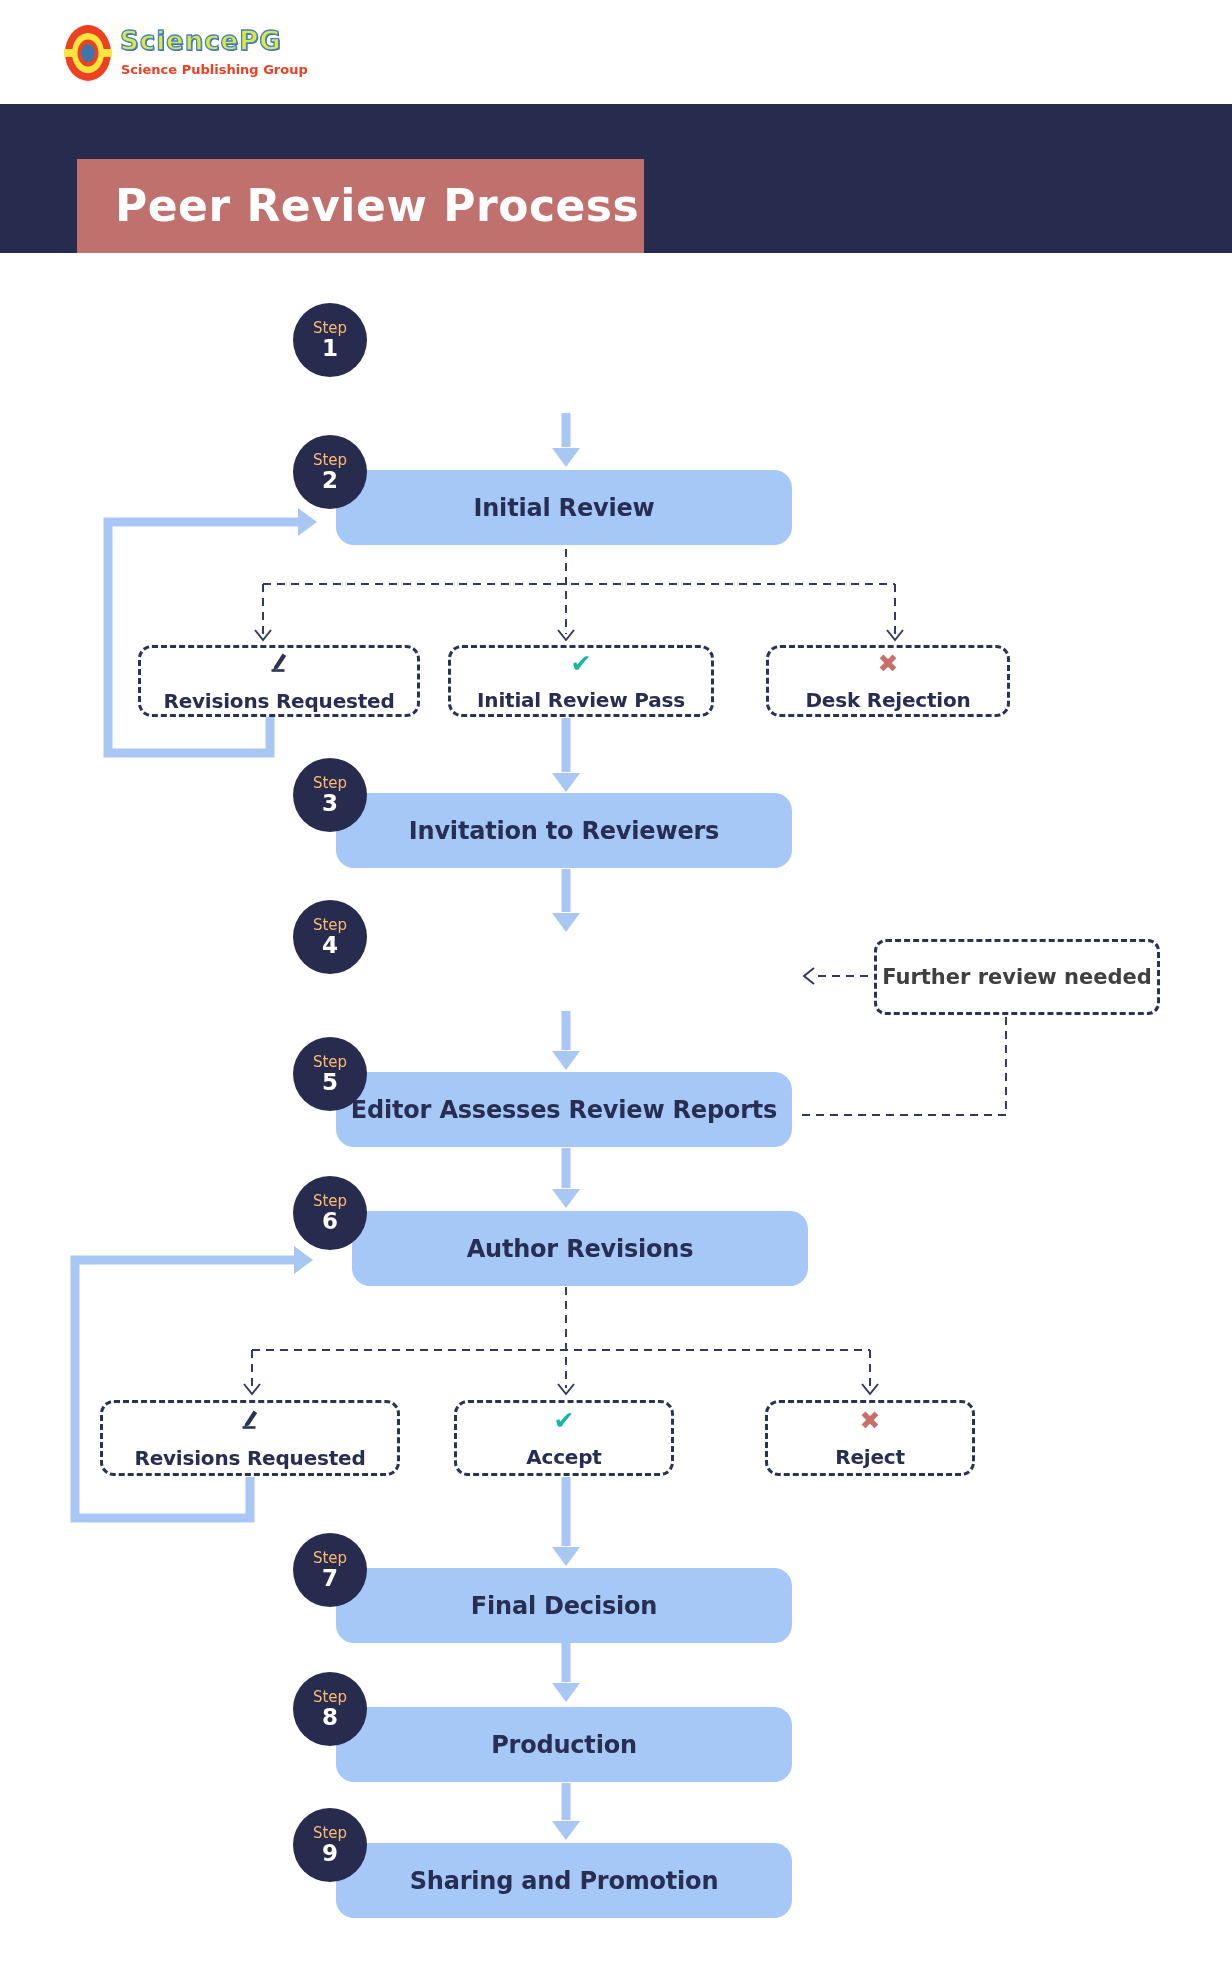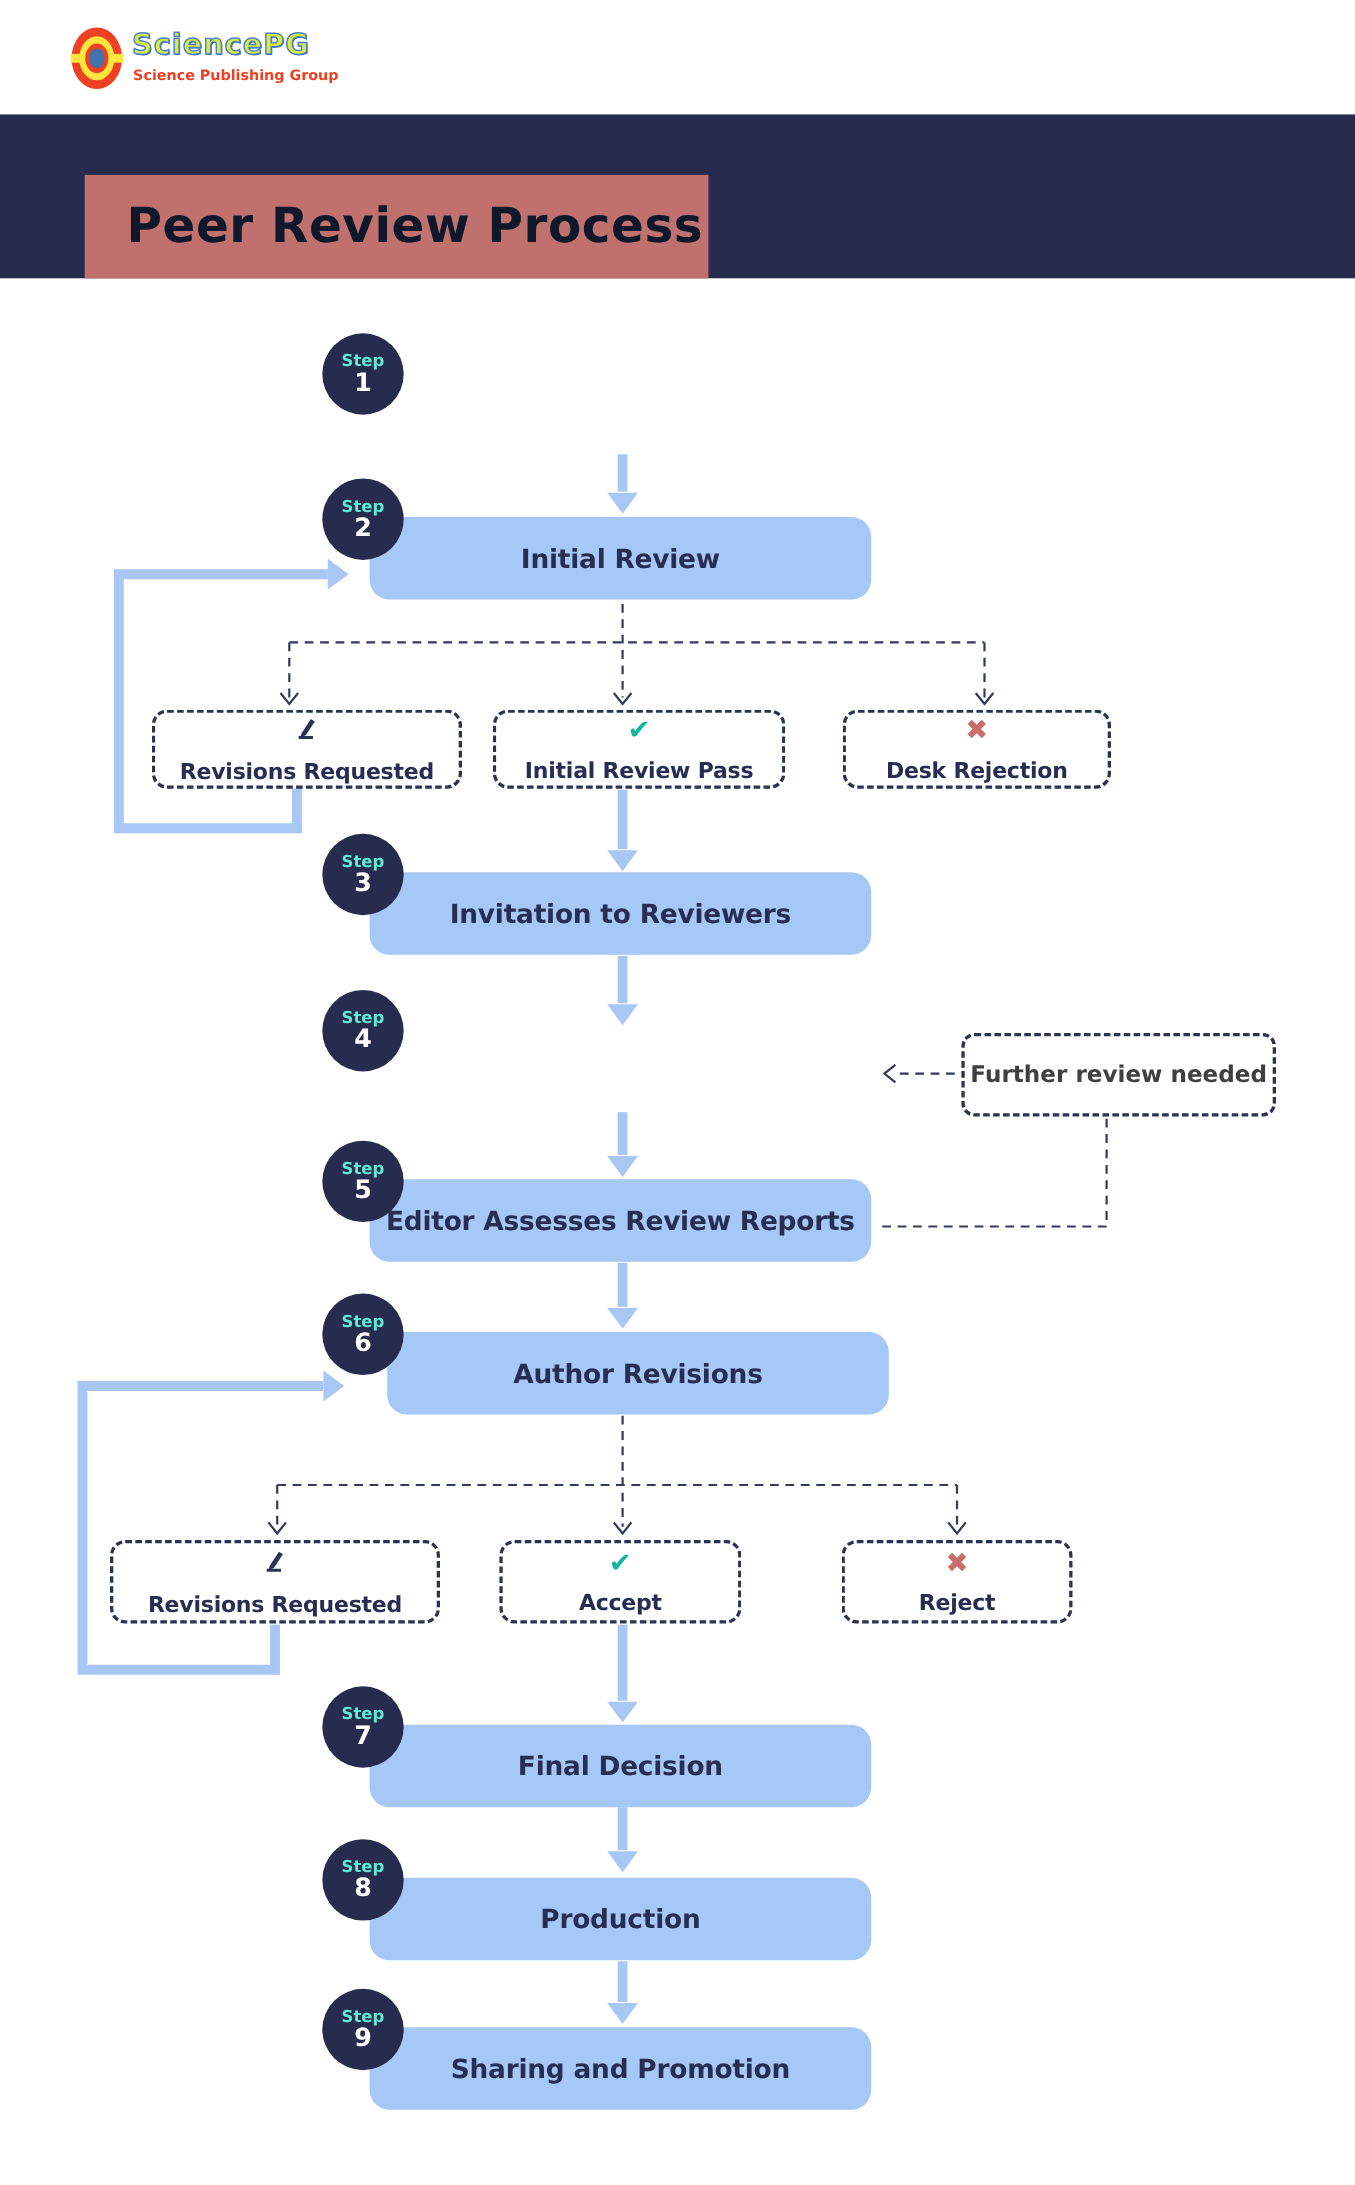--- a/index.html
+++ b/index.html
@@ -12,30 +12,30 @@
   .brand{position:absolute;left:56px;top:4px;font-size:26px;font-weight:700;
          color:#d9ec3a;letter-spacing:1px;
          -webkit-text-stroke:1.3px #4a7fd4;
          text-shadow:1px 1px 0 #2d5fb0;}
   .tagline{position:absolute;left:57px;top:40px;font-size:13px;font-weight:700;color:#ee3f22;}
 
   
   #band{position:absolute;left:0;top:104px;width:1232px;height:149px;background:#272c4e;}
   #titlebox{position:absolute;left:77px;top:159px;width:567px;height:94px;background:#c0716d;}
   #titlebox .t{position:absolute;left:38px;top:0;height:94px;line-height:94px;
-               font-size:44px;font-weight:700;color:#0f172a;letter-spacing:0.5px;}
+               font-size:44px;font-weight:700;color:#ffffff;letter-spacing:0.5px;}
 
   
   .sbox{position:absolute;width:456px;height:75px;background:#a6c8f7;border-radius:18px;
         display:flex;align-items:center;justify-content:center;z-index:3;}
   .sbox span{font-size:24px;font-weight:700;color:#272e52;letter-spacing:-0.2px;}
 
   .circle{position:absolute;width:74px;height:74px;border-radius:50%;background:#272c4e;
           z-index:4;display:flex;flex-direction:column;align-items:center;justify-content:center;}
-  .circle .c-label{font-size:15px;font-weight:700;color:#5eead4;line-height:16px;}
+  .circle .c-label{font-size:15px;font-weight:400;color:#fdba74;line-height:16px;}
   .circle .c-num{font-size:23px;font-weight:700;color:#ffffff;line-height:24px;}
 
   .dbox{position:absolute;height:72px;background:#ffffff;border:3px dashed #2b3355;
         border-radius:14px;display:flex;align-items:center;justify-content:center;
         gap:12px;z-index:3;box-sizing:border-box;flex-direction:column;}
   .dbox .dlabel{font-size:20px;font-weight:700;color:#272e52;letter-spacing:-0.2px;}
   .glyph{font-size:25px;font-weight:700;line-height:25px;}
   .g-check{color:#14b8a0;}
   .g-cross{color:#c96f6b;}
 

